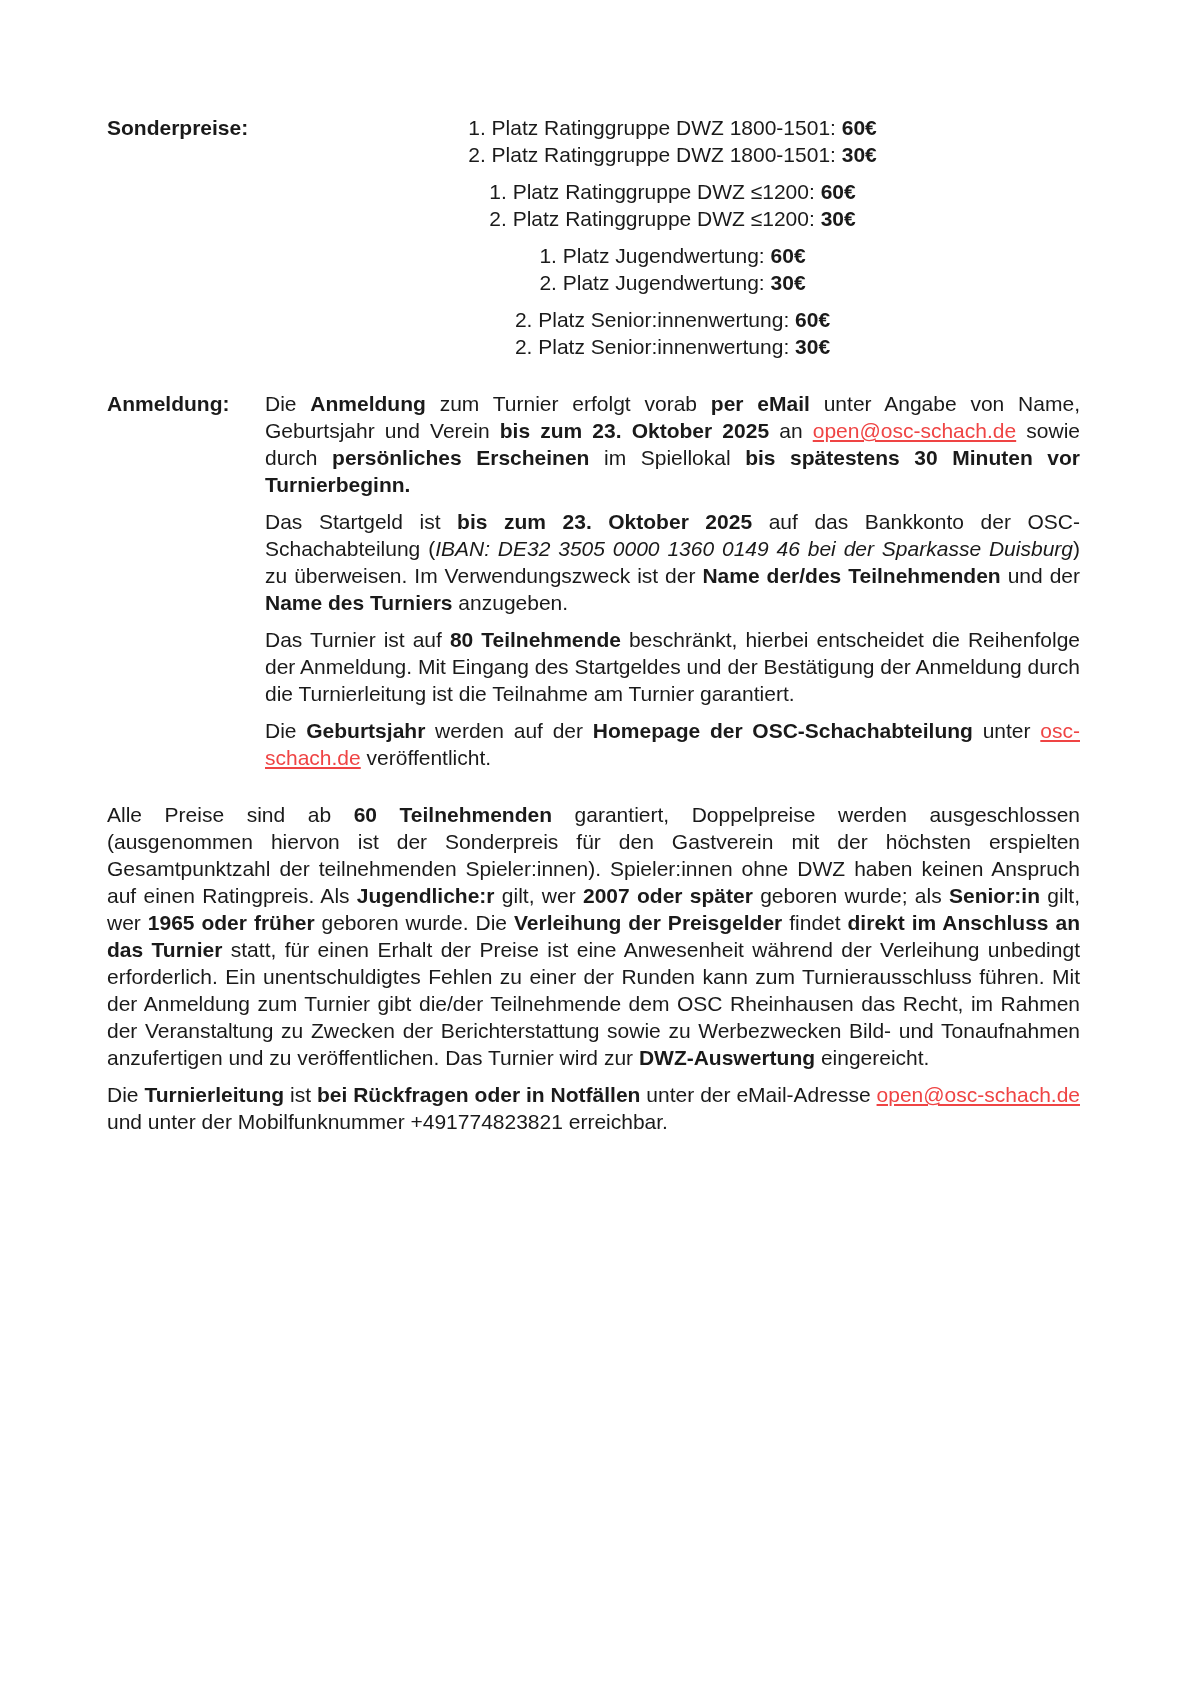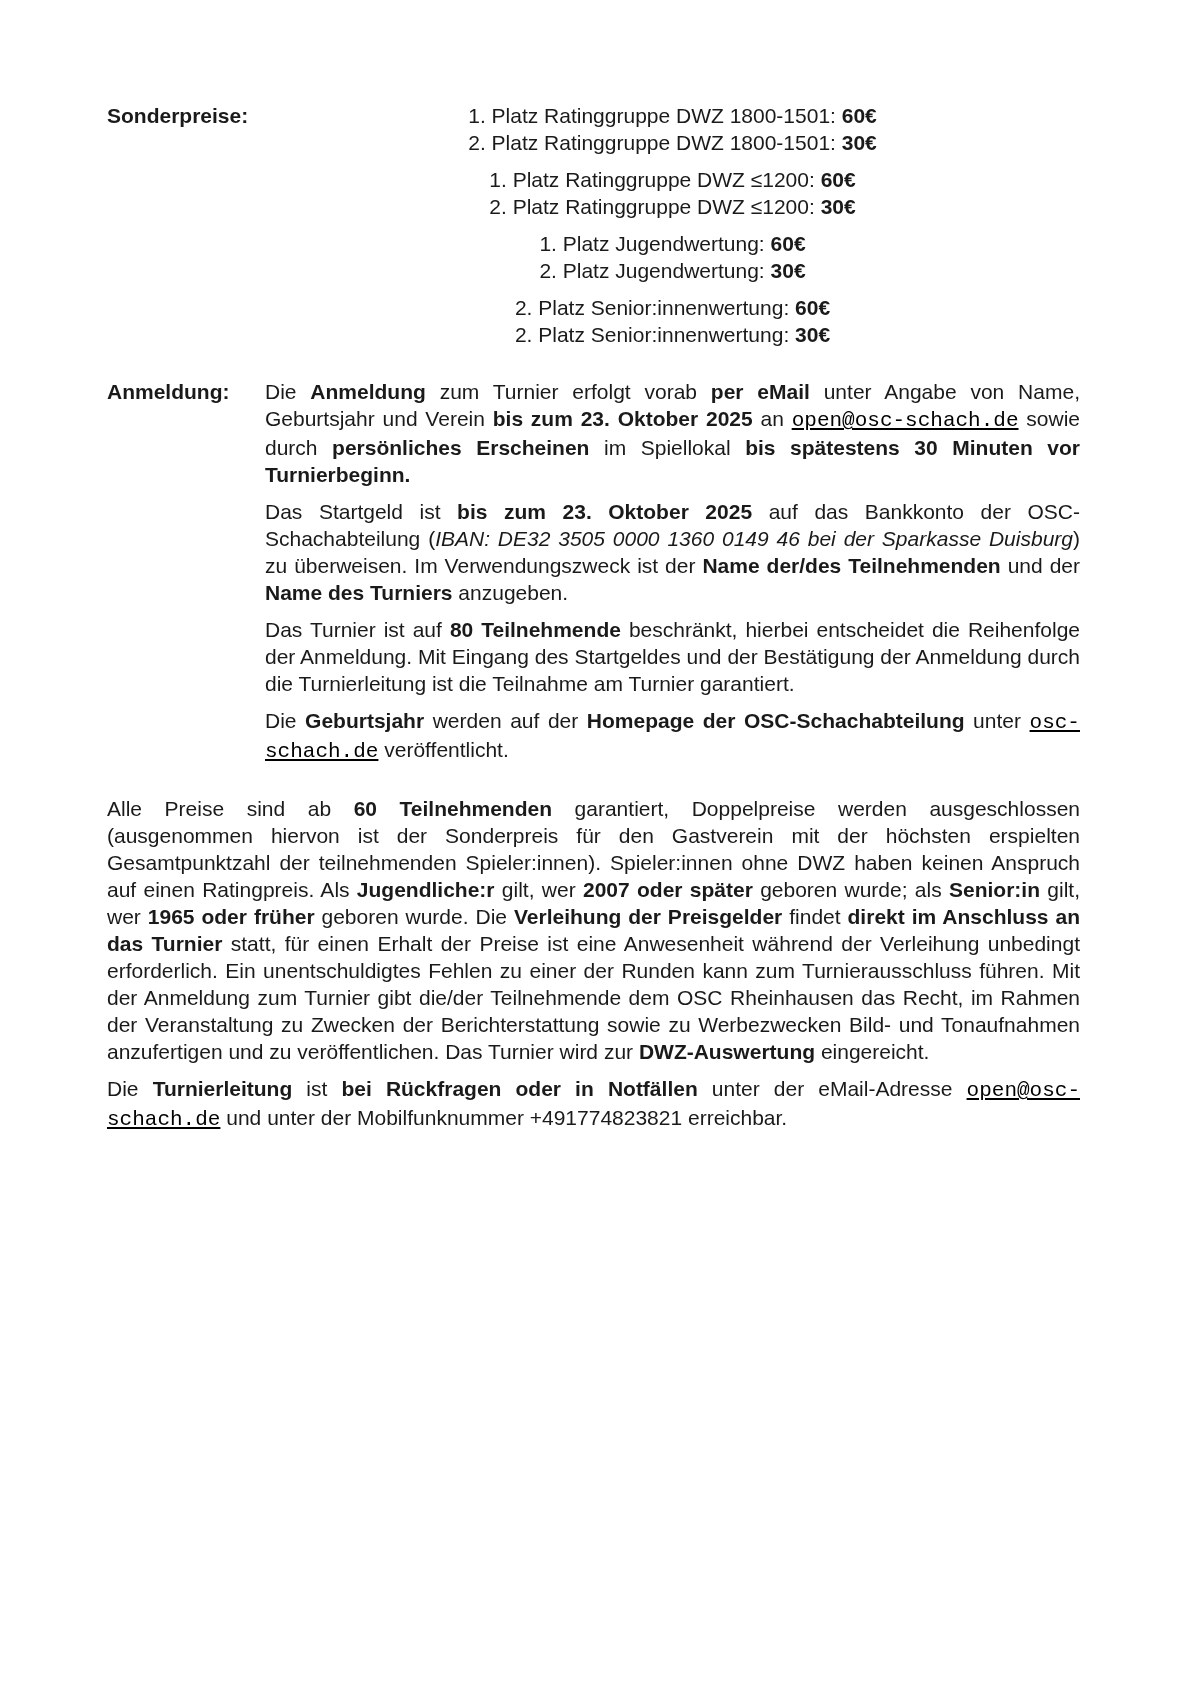--- a/index.html
+++ b/index.html
@@ -11,37 +11,37 @@
     color: #1a1a1a;
   }
   .doc {
     padding: 102px 110px 40px 107px;
     font-size: 21px;
     line-height: 27px;
   }
   .section {
     display: flex;
     margin-bottom: 20px;
+    margin-top: 12px;
   }
   .label {
     flex: 0 0 158px;
     width: 158px;
     font-weight: bold;
   }
   .content { flex: 1; min-width: 0; }
   .content p { margin: 0 0 10px 0; }
   .content p.para { text-align: justify; }
   .content p.lines { text-align: center; }
   .b { font-weight: bold; }
   .i { font-style: italic; }
   a.doc-link {
-    color: #000000;
+    color: #ef4444;
     text-decoration: underline;
     cursor: pointer;
-    font-family: Liberation Mono, monospace;
   }
 </style>
 </head>
 <body>
 
 <div class="doc">
   <div>
       <div class="section">
         <div class="label">Sonderpreise:</div>
         <div class="content">

